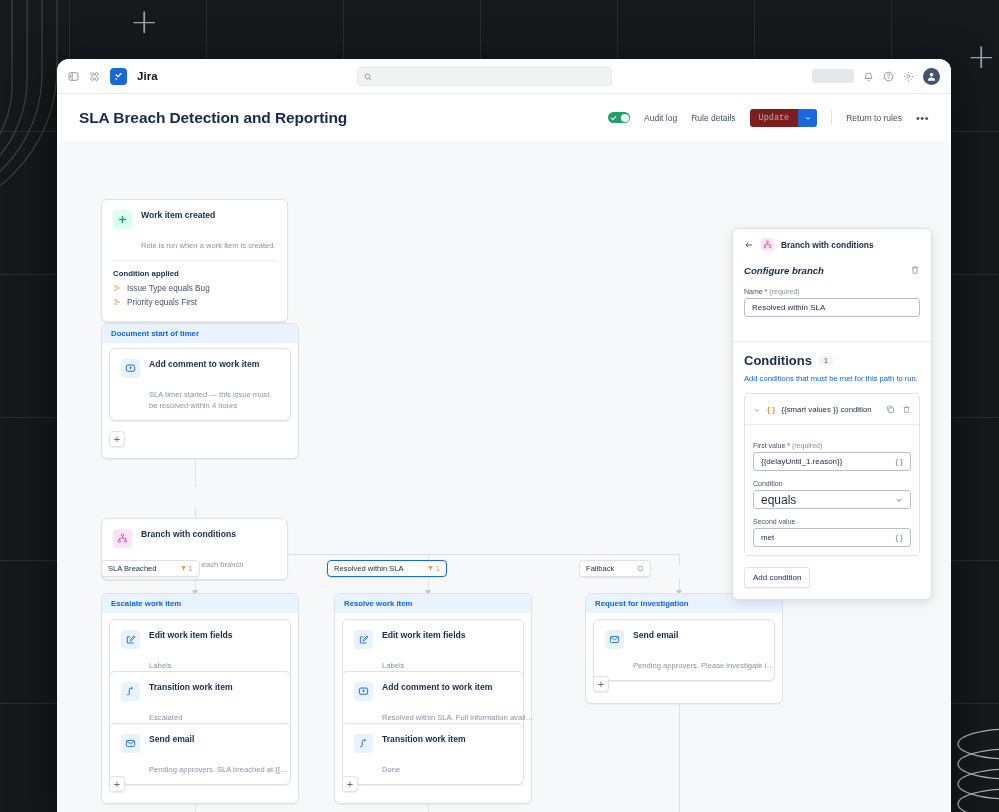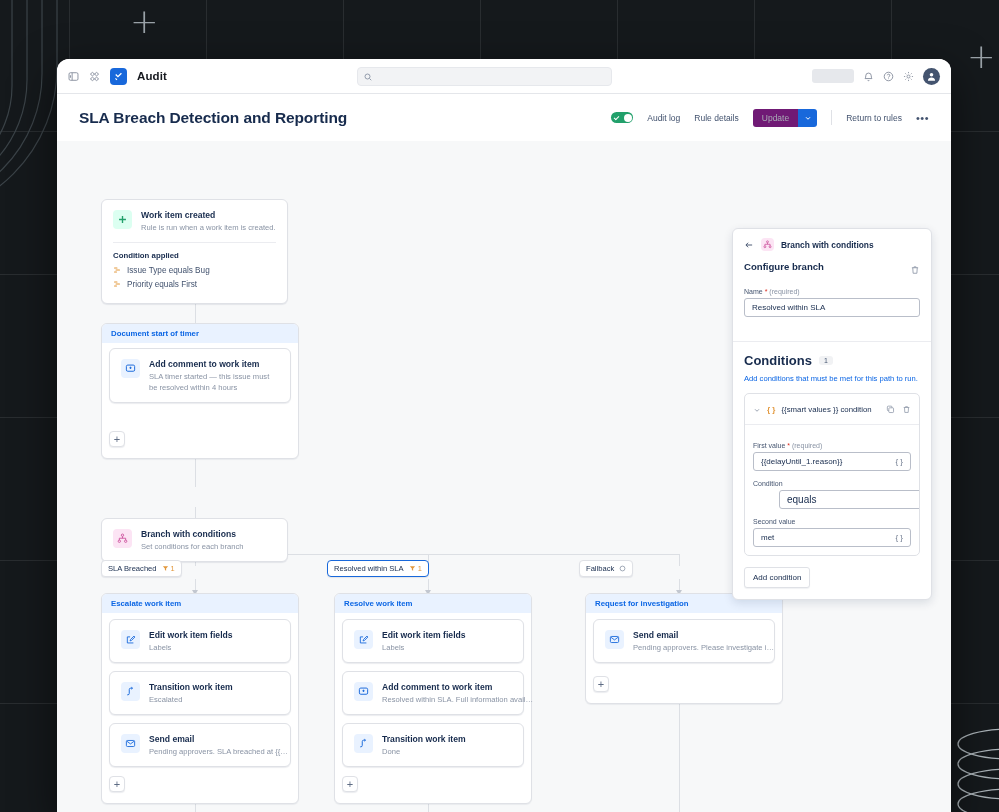--- a/index.html
+++ b/index.html
@@ -109,23 +109,23 @@
     content:""; position:absolute; right:1.5px; top:1.5px;
     width:8px;height:8px;border-radius:50%;background:#fff;
   }
   #toggle::before{
     content:"";position:absolute;left:3px;top:3.5px;width:4px;height:2px;
     border-left:1.3px solid #fff;border-bottom:1.3px solid #fff;
     transform:rotate(-45deg);
   }
   #update-group { display: flex; align-items: stretch; }
   #update-btn {
-    background: #701a75; color: #a9adb6;
+    background: #7f1d1d; color: #a9adb6;
     padding: 4px 9px; border-radius: 3px 0 0 3px;
-    font-size: 8.5px; border: none; font-family: Liberation Sans, sans-serif;
+    font-size: 8.5px; border: none; font-family: Liberation Mono, monospace;
   }
   #update-chevron {
     background: #1868db; color: #fff;
     width: 19px; border-radius: 0 3px 3px 0;
     display: flex; align-items: center; justify-content: center;
     border: none;
   }
   #head-divider { width: 1px; height: 15px; background: #dfe1e6; }
   #more-dots { color: #42526e; font-size: 11px; letter-spacing: .5px; }
 
@@ -160,21 +160,21 @@
   .node-ico {
     width: 19px; height: 19px; border-radius: 4px; flex: none;
     display: flex; align-items: center; justify-content: center;
     margin-top: 1px;
   }
   .ico-green { background: #dcfff1; }
   .ico-blue  { background: #e9f2ff; }
   .ico-pink  { background: #fce4f4; }
   .node-title { font-size: 8.6px; font-weight: 700; color: #172b4d; line-height: 12px; }
   .node-sub {
-    font-size: 7.6px; color: #8993a4; line-height: 11px; margin-top: 1px;
+    font-size: 7.6px; color: #8993a4; line-height: 11px; margin-top: 19px;
     overflow: hidden; text-overflow: ellipsis; white-space: nowrap;
   }
   .node-sub.wrap { white-space: normal; }
 
   .divider { height: 1px; background: #ebecf0; margin: 9px 0 8px; }
   .cond-head { font-size: 7.8px; font-weight: 700; color: #172b4d; margin-bottom: 6px; }
   .cond-item {
     display: flex; gap: 6px;
     font-size: 8.2px; color: #42526e; margin-bottom: 4px;
   }
@@ -200,21 +200,21 @@
     width: 16px; height: 16px;
     border: 1px solid #dfe1e6; border-radius: 4px;
     background: #fff;
     display: flex; align-items: center; justify-content: center;
     color: #5e6c84; font-size: 11px; line-height: 1;
     box-shadow: 0 1px 1px rgba(9,30,66,.08);
   }
 
   .branch-chip {
     position: absolute;
-    display: flex; align-items: center; gap: 5px;
+    display: flex; align-items: center; gap: 23px;
     background: #fff;
     border: 1px solid #dfe1e6; border-radius: 4px;
     padding: 3px 6px;
     font-size: 7.6px; color: #172b4d;
     box-shadow: 0 1px 1px rgba(9,30,66,.08);
   }
   .branch-chip.selected { border: 1.5px solid #1868db; }
   .chip-count { color: #e2973b; font-size: 7.4px; display:flex; align-items:center; gap:2px; }
 
   
@@ -227,21 +227,21 @@
     border-radius: 6px;
     box-shadow: 0 3px 10px rgba(9,30,66,.12);
     overflow: hidden;
   }
   #panel-head {
     display: flex; align-items: center; gap: 7px;
     padding: 9px 11px 6px;
   }
   #panel-head-title { font-size: 8.4px; font-weight: 700; color: #172b4d; }
   .panel-body { padding: 4px 11px 12px; }
-  #configure-row { display: flex; align-items: flex-start; }
+  #configure-row { display: flex; align-items: center; font-style: italic; }
   #configure-title { font-size: 9.6px; font-weight: 700; color: #172b4d; }
   #trash-top { margin-left: auto; color: #8993a4; }
   .field-label { font-size: 7px; color: #44546f; margin: 9px 0 3px; }
   .req { color: #d92d20; }
   .req-note { color: #8993a4; }
   .txtinput {
     width: 100%; height: 19px;
     border: 1px solid #b9bec9; border-radius: 3px;
     background: #fff;
     font-size: 8px; color: #172b4d;
@@ -269,22 +269,22 @@
     border-bottom: 1px solid #ebecf0;
   }
   #cond-card-title { font-size: 7.8px; color: #172b4d; }
   .cc-ico { color: #8993a4; }
   #cond-card-head .spacer { margin-left: auto; display: flex; gap: 7px; }
   .cond-card-body { padding: 8px; }
   #cond-card-desc { font-size: 7.6px; color: #44546f; line-height: 11px; }
   .selectinput {
     width: 100%; height: 19px;
     border: 1px solid #b9bec9; border-radius: 3px;
-    background: #fff; font-size: 10px; color: #172b4d;
-    padding: 0 7px; display: flex; align-items: center; margin-left: 26px;
+    background: #fff; font-size: 12px; color: #172b4d;
+    padding: 0 7px; display: flex; align-items: center;
   }
   .selectinput .chev { margin-left: auto; color: #42526e; }
   #add-condition {
     margin-top: 11px;
     border: 1px solid #dfe1e6; border-radius: 3px;
     background: #fff; color: #172b4d;
     font-size: 8px; padding: 5px 8px;
     font-family: inherit;
     box-shadow: 0 1px 1px rgba(9,30,66,.06);
   }
@@ -335,21 +335,21 @@
         <path d="M2 11.5 5 9 8 11.5 5 14z"></path>
           <path d="M8 11.5 11 9 14 11.5 11 14z"></path>
       </svg>
     </span>
     <span id="jira-logo">
       <svg width="11" height="11" viewBox="0 0 16 16" fill="#fff">
         <path d="M11.6 2.6 7.2 7 4.6 4.4 3.3 5.7l3.9 3.9 5.7-5.7z"></path>
         <path d="M4.2 10.1 3 11.3l2.2 2.2 1.2-1.2z"></path>
       </svg>
     </span>
-    <span id="jira-word">Audit</span>
+    <span id="jira-word">Jira</span>
 
     <div id="nav-search">
       <span style="color:#8993a4;display:flex">
         <svg width="8" height="8" viewBox="0 0 16 16" fill="none" stroke="currentColor" stroke-width="1.8">
           <circle cx="7" cy="7" r="5"></circle>
             <path d="M11 11l3.5 3.5"></path>
         </svg>
       </span>
       <span></span>
     </div>

